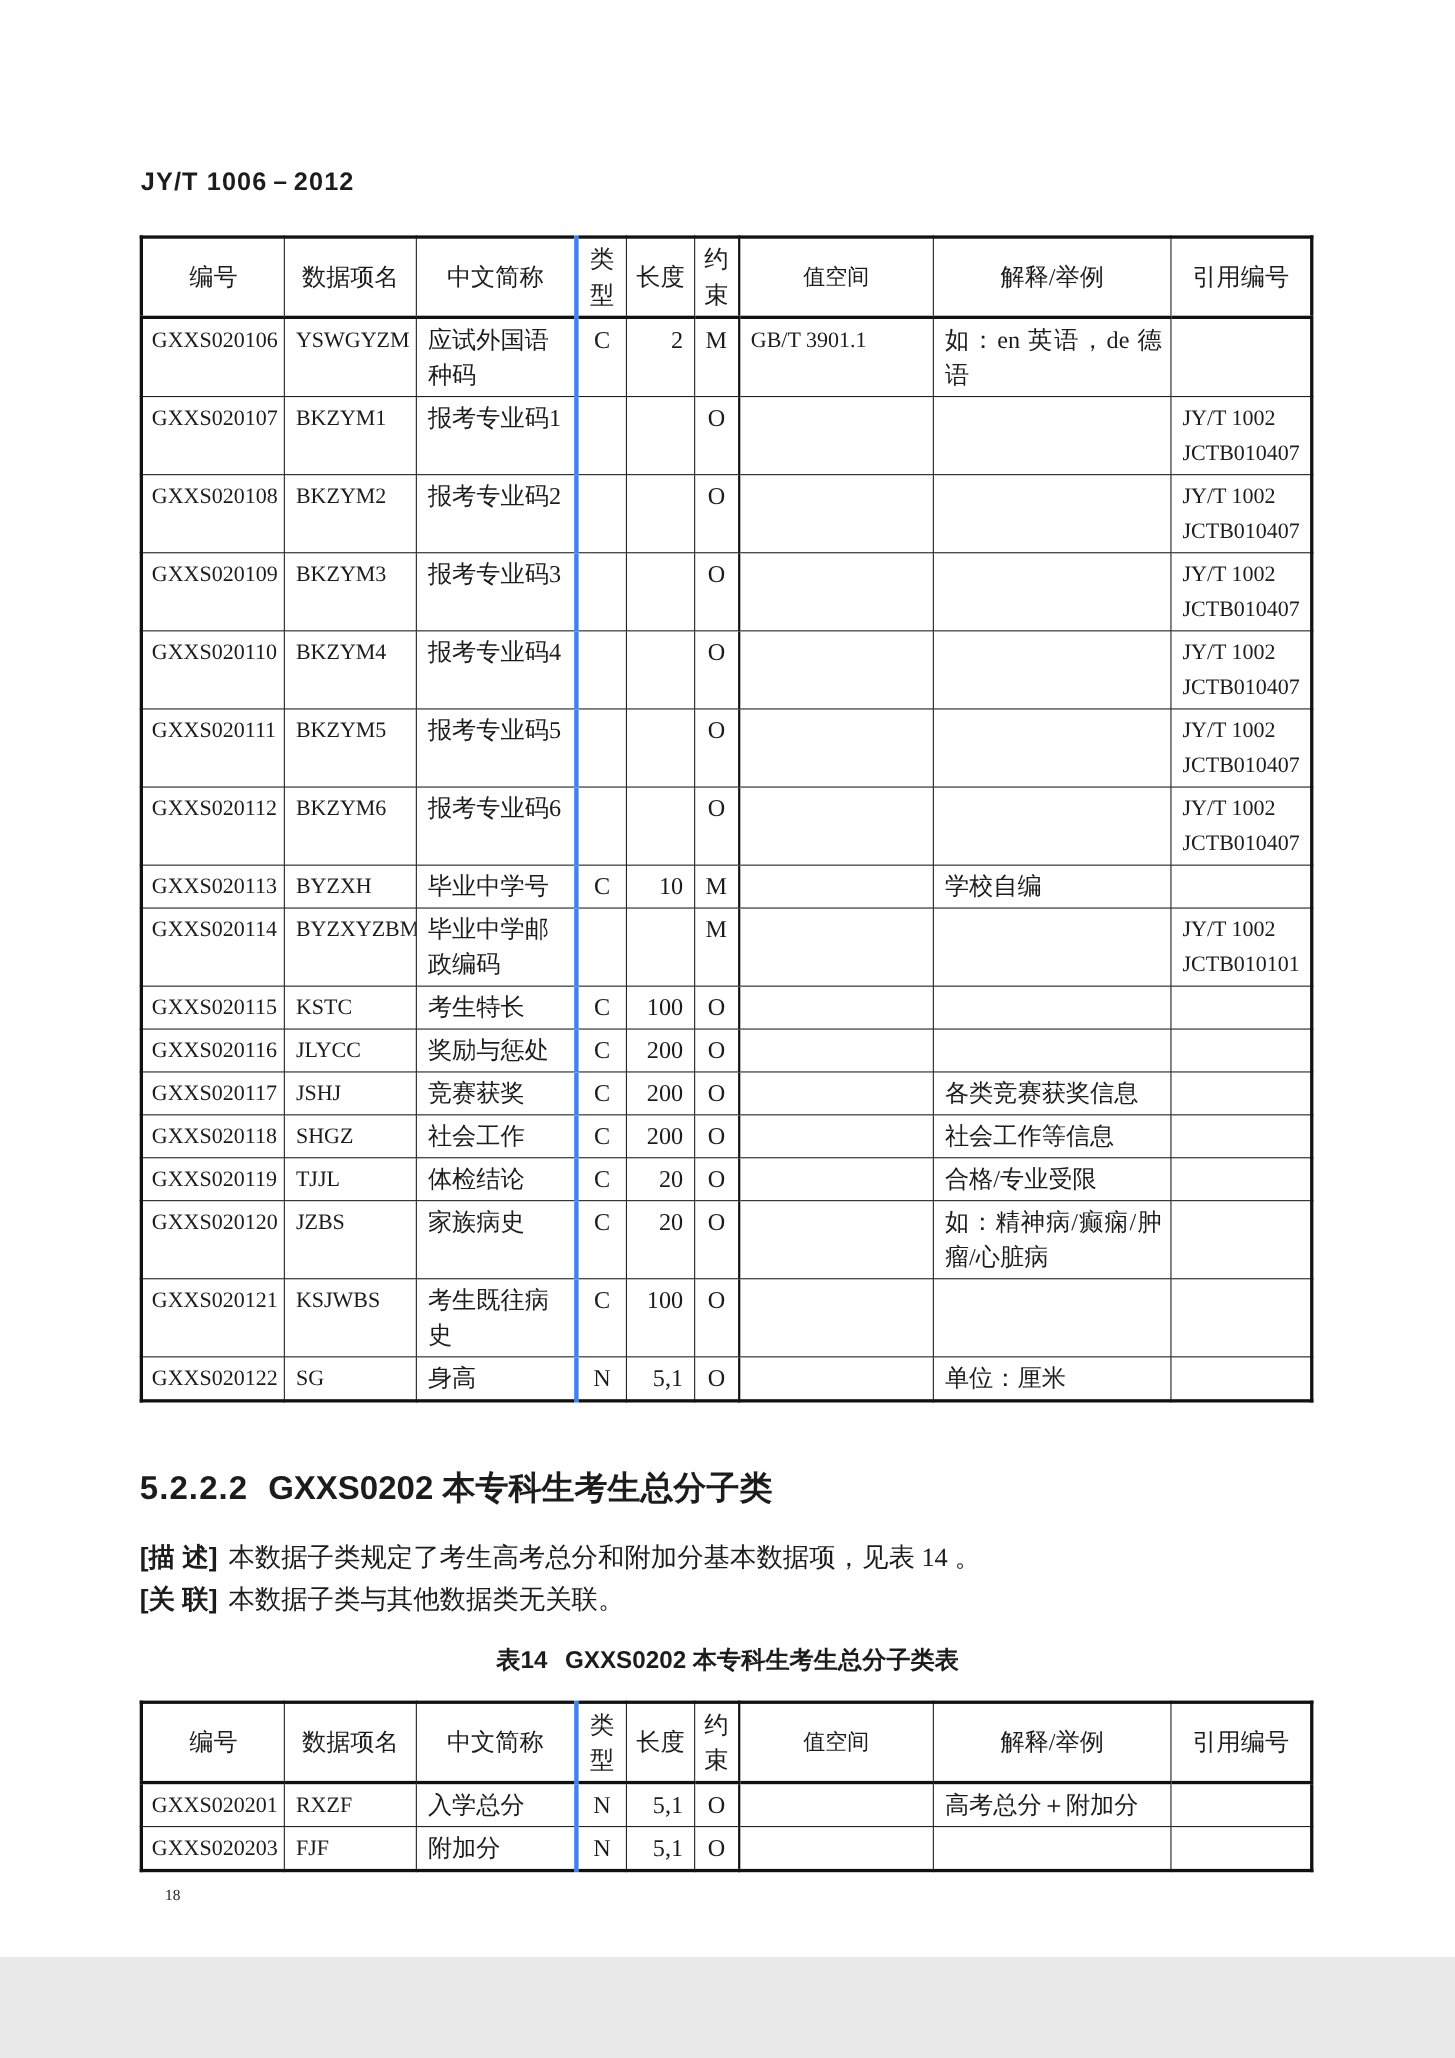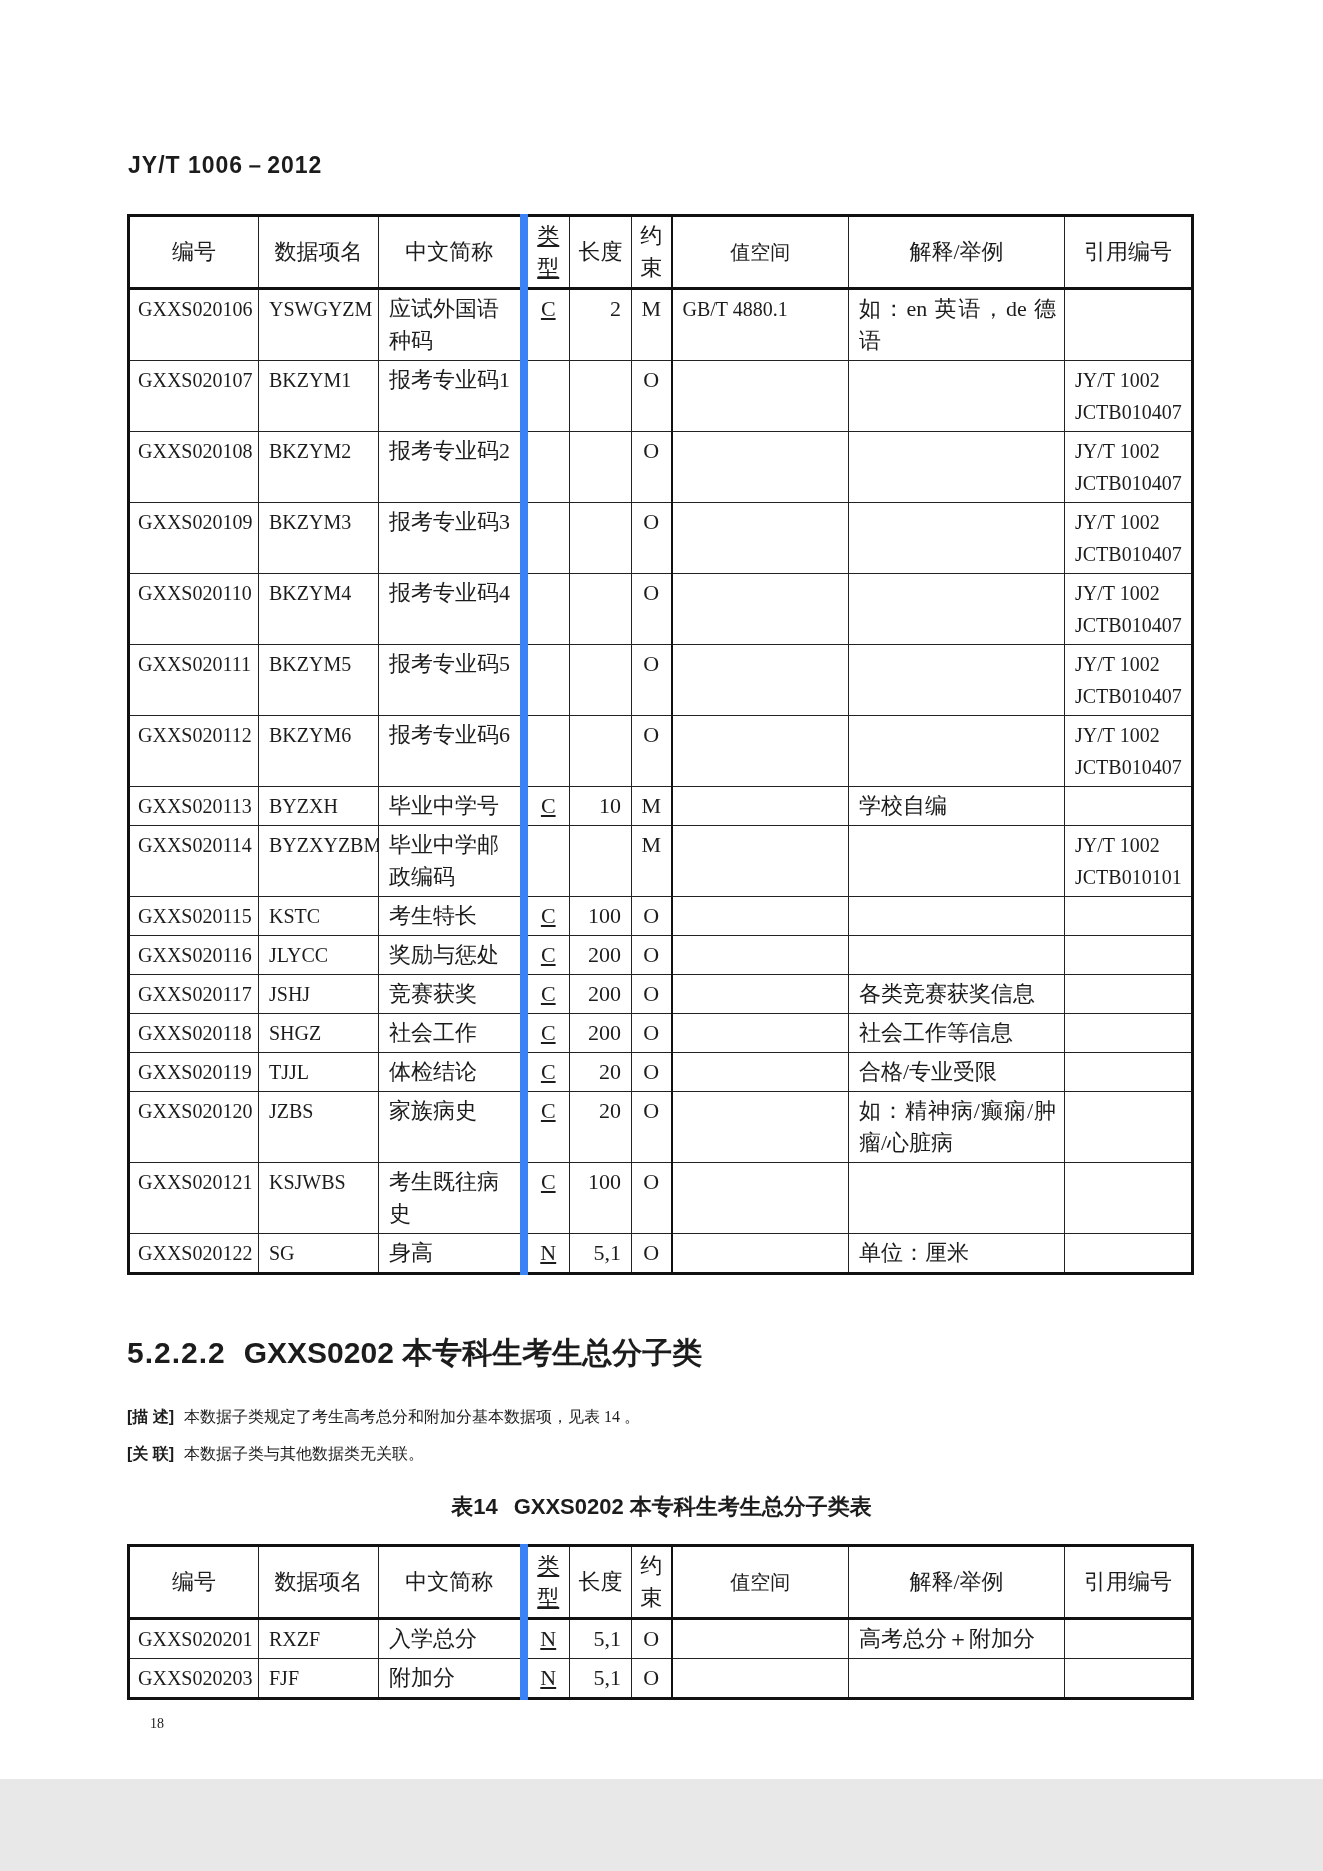--- a/index.html
+++ b/index.html
@@ -44,40 +44,40 @@
     text-align: center;
     vertical-align: middle;
     padding: 3px 2px;
     height: 72px;
   }
   .data-table td {
     vertical-align: top;
     padding: 3px 8px 3px 10px;
   }
   
-  .data-table .c-type { border-left: 8px solid #3b82f6; text-decoration: underline; }
+  .data-table .c-type { border-left: 4px solid #3b82f6; }
   .data-table .c-space { border-left: 2px solid #111; }
   .c-id    { font-size: 20px !important; padding-left: 8px !important; padding-right: 2px !important; }
   .c-item  { font-size: 20px !important; padding-right: 4px !important; }
   .c-cn    { padding-right: 6px !important; margin-left: 28px; }
   .c-type  { text-align: center; padding: 3px 2px !important; }
   .c-len   { text-align: right; padding: 3px 10px 3px 2px !important; }
   .c-cons  { text-align: center; padding: 3px 2px !important; }
   .c-space { font-size: 20px !important; }
   .c-note  { text-align: justify; }
   .c-ref   { font-size: 20px !important; white-space: pre-line; padding-right: 4px !important; }
   .section-heading {
     margin: 58px 0 0 127px;
     font-family: Liberation Sans, sans-serif;
     font-weight: bold;
     font-size: 30px;
   }
   .section-heading .sec-num { margin-right: 18px; letter-spacing: 1px; }
   .meta-lines { margin: 24px 0 0 127px; width: 1070px; }
-  .meta-line { font-size: 16px; line-height: 37px; }
+  .meta-line { font-size: 24px; line-height: 37px; }
   .meta-line .bracket-label {
     font-family: "Liberation Sans", "DejaVu Sans", sans-serif;
     font-weight: bold;
     margin-right: 10px;
   }
   .table-caption {
     margin-top: 20px;
     width: 1323px;
     text-align: center;
     font-family: Liberation Sans, sans-serif;
@@ -126,21 +126,21 @@
     </thead>
     <tbody>
 
     <tr>
           <td class="c-id">GXXS020106</td>
           <td class="c-item">YSWGYZM</td>
           <td class="c-cn">应试外国语种码</td>
           <td class="c-type">C</td>
           <td class="c-len">2</td>
           <td class="c-cons">M</td>
-          <td class="c-space">GB/T 4880.1</td>
+          <td class="c-space">GB/T 3901.1</td>
           <td class="c-note">如：en 英语，de 德语</td>
           <td class="c-ref"></td>
         </tr>
         <tr>
           <td class="c-id">GXXS020107</td>
           <td class="c-item">BKZYM1</td>
           <td class="c-cn">报考专业码1</td>
           <td class="c-type"></td>
           <td class="c-len"></td>
           <td class="c-cons">O</td>

